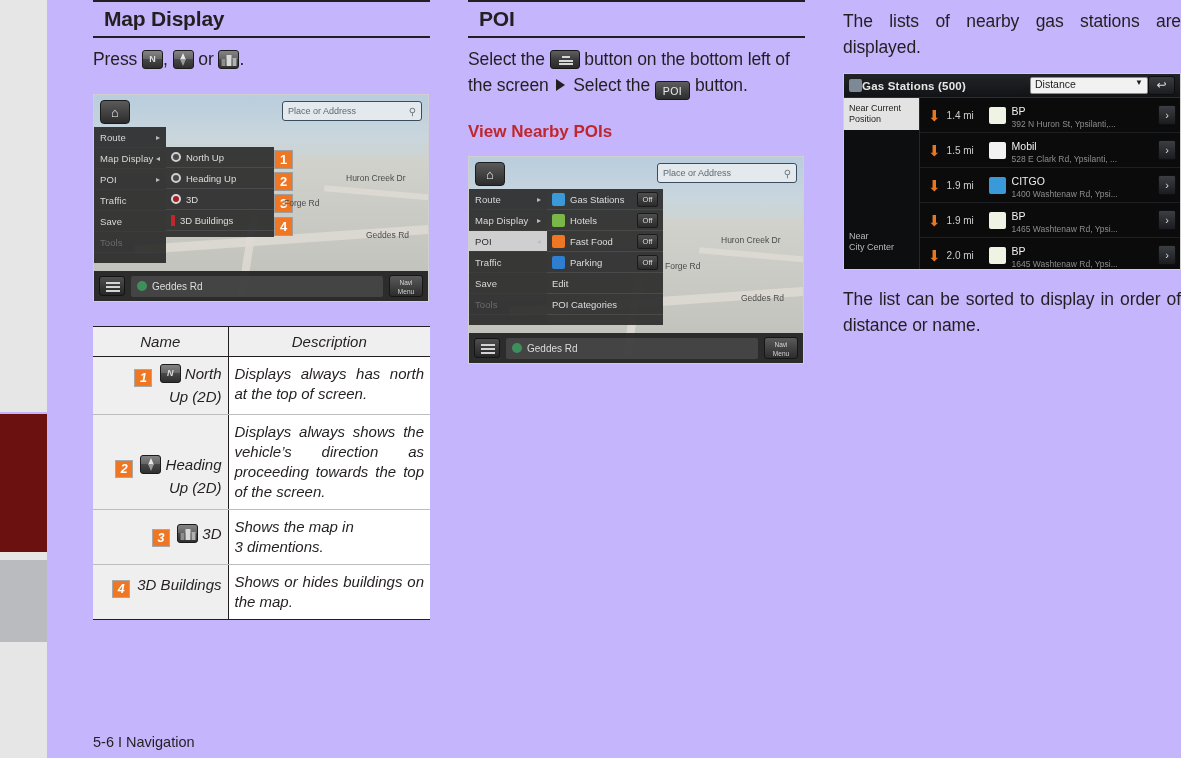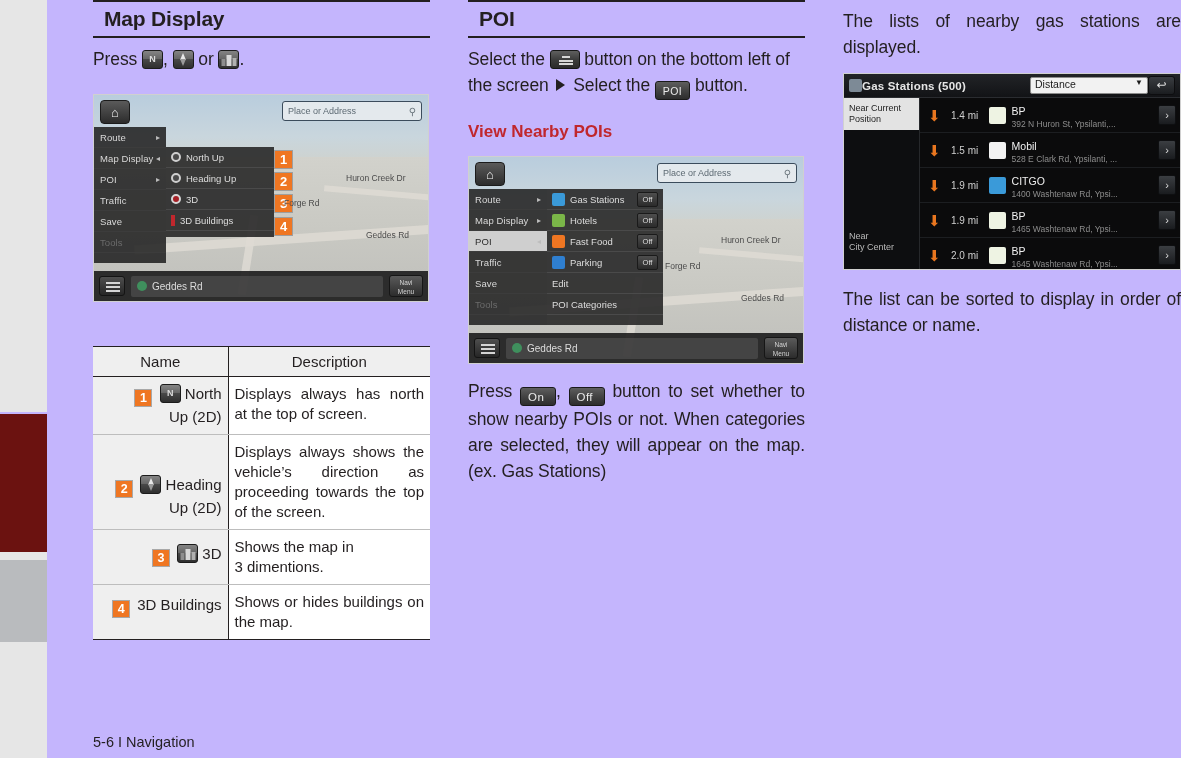--- a/index.html
+++ b/index.html
@@ -267,37 +267,37 @@
     color:#b9b9b9; font-size:9px; line-height:11px; padding:5px 5px;
   }
   .gas-left .seg.active { background:#e3e3e3; color:#1d1d1d; }
   .gas-left .seg.mid { color:#3a3a3a; }
   .gas-rows { position:absolute; left:76px; right:0; top:24px; bottom:0; }
   .gas-row {
     height:35px; display:flex; align-items:center; gap:6px;
     padding:0 4px 0 8px; border-bottom:1px solid #1c1e21;
   }
   .gas-row .arrow { color:#e8761f; font-size:15px; line-height:1; }
-  .gas-row .dist { color:#cfcfcf; font-size:10px; width:36px; text-align:center; }
+  .gas-row .dist { color:#cfcfcf; font-size:10px; width:36px; text-align:left; }
   .gas-row .brandico { width:17px; height:17px; border-radius:2px; flex:none; }
   .gas-row .info { flex:1; min-width:0; }
   .gas-row .nm { color:#f0f0f0; font-size:10.5px; line-height:12px; }
   .gas-row .ad { color:#8d8d8d; font-size:8.5px; line-height:10px;
                  white-space:nowrap; overflow:hidden; text-overflow:ellipsis; }
   .gas-row .chev {
     width:18px;height:20px; flex:none;
     background:linear-gradient(180deg,#3b3e42,#1a1c1f);
     border:1px solid #0e0f11; border-radius:2px;
     color:#dcdcdc; font-size:11px; text-align:center; line-height:18px;
   }
 
   
   table.spec {
-    width:337px; border-collapse:collapse; margin-top:44px;
-    border-top:1.5px solid #231f20; border-bottom:1.5px solid #231f20;
+    width:337px; border-collapse:collapse; margin-top:24px;
+    border-top:1.5px solid #231f20; border-bottom:1.5px solid #231f20;font-style:italic;
   }
   table.spec th {
     font-size:15px; font-weight:normal; color:#231f20;
     padding:6px 0; border-bottom:1px solid #231f20;
     background:#efefef;
   }
   table.spec th.c1 { width:135px; border-right:1px solid #231f20; }
   table.spec td {
     font-size:15px; color:#231f20; vertical-align:top;
     padding:7px 6px; border-bottom:1px solid #bdbdbd; line-height:20px;
@@ -598,26 +598,20 @@
             <i></i>
           </div>
         <div class="street">
           <span class="dot"></span>
           <span>Geddes Rd</span>
         </div>
         <div class="nmenu">Navi<br>Menu</div>
       </div>
     </div>
 
-    <div class="body-txt justify" style="margin-top:14px;">
-      <span>Press</span>
-      <span class="chip chip-label chip-onoff">On</span>,
-      <span class="chip chip-label chip-onoff">Off</span>
-      <span>button to set whether to show nearby POIs or not. When categories are selected, they will appear on the map. (ex. Gas Stations)</span>
-    </div>
   </div>
 
   <div class="col col-3">
 
     <div class="body-txt justify" style="margin-top:8px;">The lists of nearby gas stations are displayed.</div>
 
     <div class="shot gas-shot" style="width:338px;height:197px;margin-top:13px;">
 
       <div class="gas-top">
         <span class="pin"></span>

